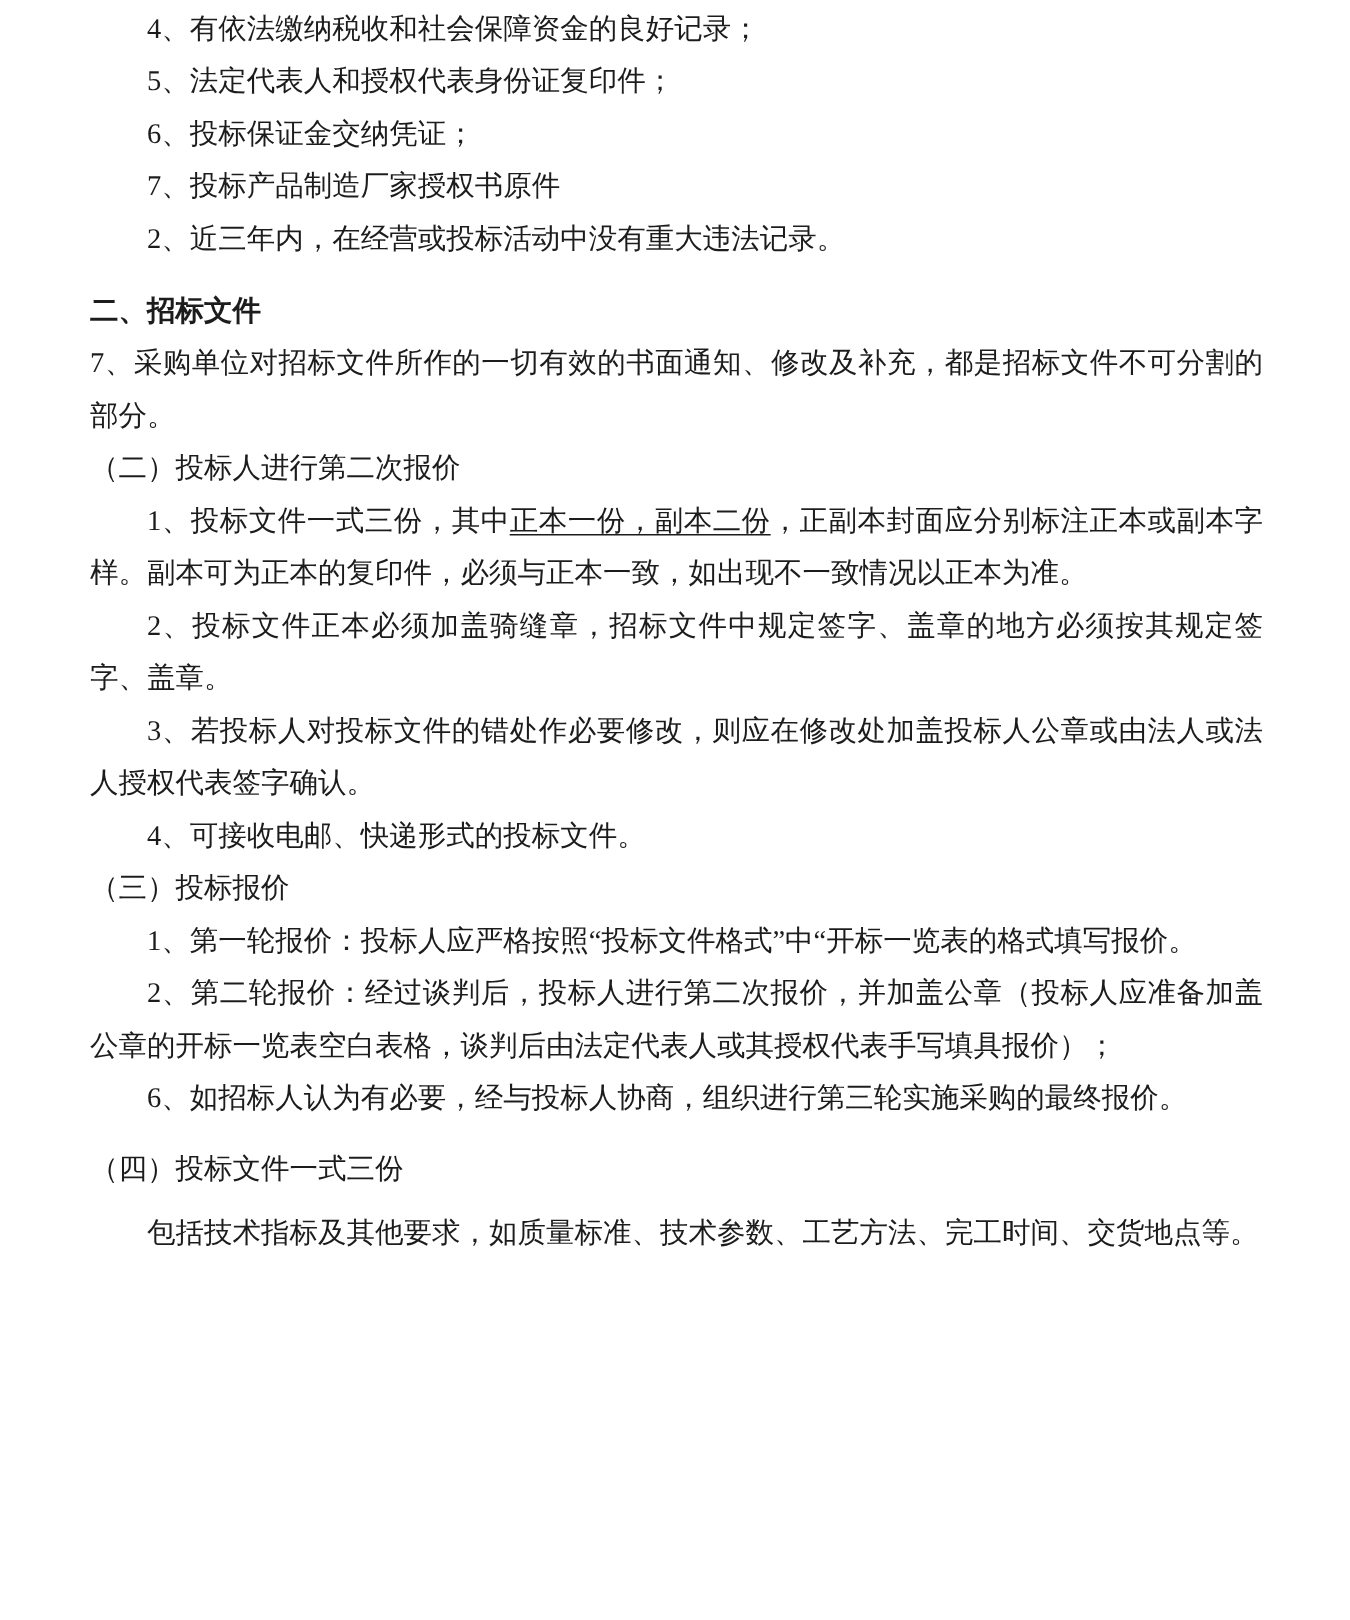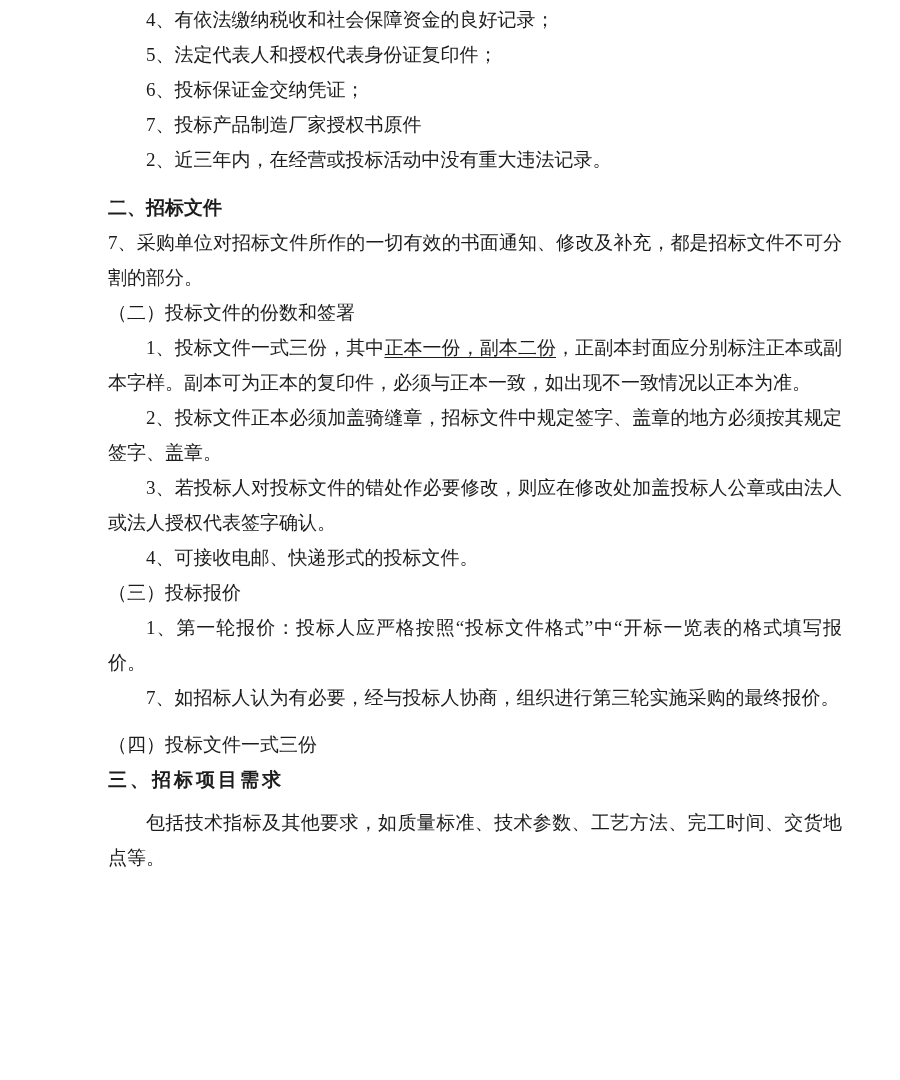--- a/index.html
+++ b/index.html
@@ -6,21 +6,21 @@
     margin: 0;
     padding: 0;
     background: #ffffff;
   }
   .page {
     position: relative;
     width: 900px;
     height: 1080px;
     box-sizing: border-box;
     background: #ffffff;
-    padding: 2px 58px 0 108px;
+    padding: 2px 58px 0 60px;
     overflow: hidden;
     font-family: "Liberation Serif", "DejaVu Serif", serif;
     font-size: 19px;
     line-height: 35px;
     color: #1c1c1c;
     text-align: justify;
   }
   .para {
     margin: 0;
     padding: 0;
@@ -53,33 +53,33 @@
   <p class="para indent">4、有依法缴纳税收和社会保障资金的良好记录；</p>
   <p class="para indent">5、法定代表人和授权代表身份证复印件；</p>
   <p class="para indent">6、投标保证金交纳凭证；</p>
   <p class="para indent">7、投标产品制造厂家授权书原件</p>
   <p class="para indent">2、近三年内，在经营或投标活动中没有重大违法记录。</p>
 
   <p class="para h2">二、招标文件</p>
 
   <p class="para">7、采购单位对招标文件所作的一切有效的书面通知、修改及补充，都是招标文件不可分割的部分。</p>
 
-  <p class="para">（二）投标文件的份数和签署</p>
+  <p class="para">（二）投标人进行第二次报价</p>
 
   <p class="para indent"><span>1、投标文件一式三份，其中</span><span class="ul">正本一份，副本二份</span><span>，正副本封面应分别标注正本或副本字样。副本可为正本的复印件，必须与正本一致，如出现不一致情况以正本为准。</span></p>
 
   <p class="para indent">2、投标文件正本必须加盖骑缝章，招标文件中规定签字、盖章的地方必须按其规定签字、盖章。</p>
   <p class="para indent">3、若投标人对投标文件的错处作必要修改，则应在修改处加盖投标人公章或由法人或法人授权代表签字确认。</p>
   <p class="para indent">4、可接收电邮、快递形式的投标文件。</p>
 
   <p class="para">（三）投标报价</p>
 
   <p class="para indent">1、第一轮报价：投标人应严格按照“投标文件格式”中“开标一览表的格式填写报价。</p>
-  <p class="para indent">7、如招标人认为有必要，经与投标人协商，组织进行第三轮实施采购的最终报价。</p>
+  <p class="para indent">2、第二轮报价：经过谈判后，投标人进行第二次报价，并加盖公章（投标人应准备加盖公章的开标一览表空白表格，谈判后由法定代表人或其授权代表手写填具报价）；</p>
+  <p class="para indent">6、如招标人认为有必要，经与投标人协商，组织进行第三轮实施采购的最终报价。</p>
 
   <p class="para mt12">（四）投标文件一式三份</p>
 
 
-  <p class="para h3">三、招标项目需求</p>
 
   <p class="para indent mt8">包括技术指标及其他要求，如质量标准、技术参数、工艺方法、完工时间、交货地点等。</p>
 
 </div>
 
 </body></html>

